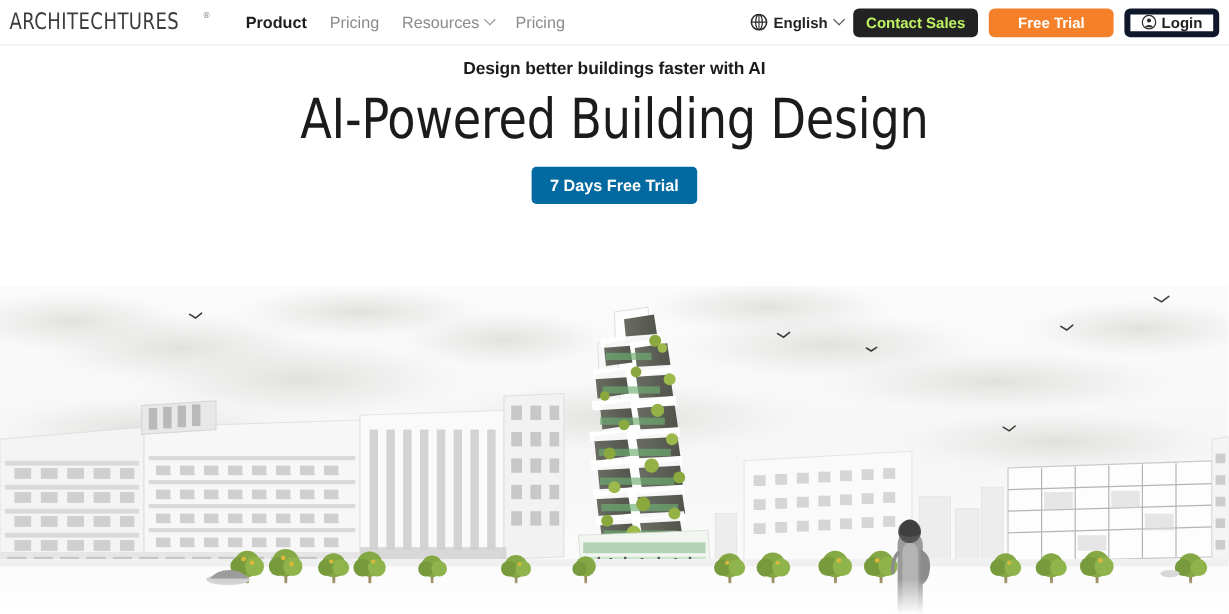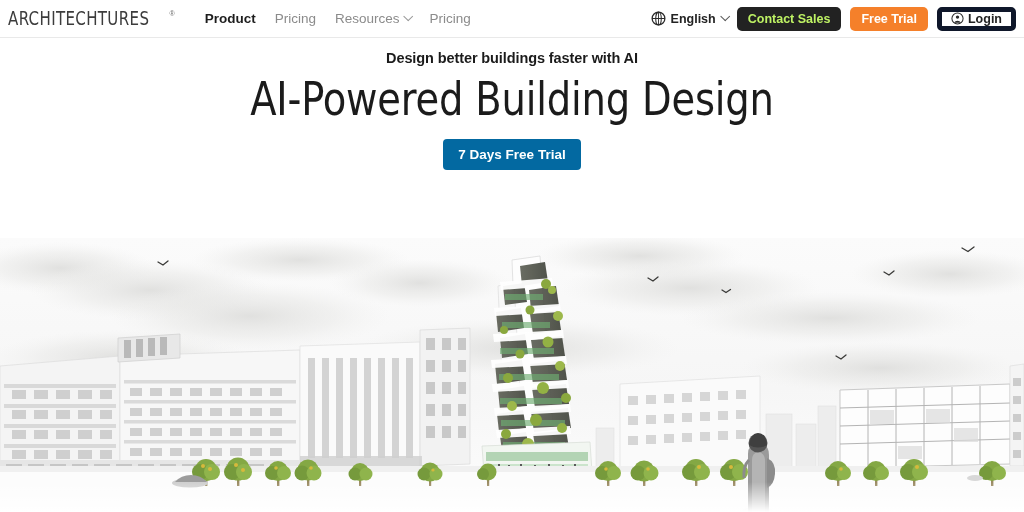--- a/index.html
+++ b/index.html
@@ -53,21 +53,21 @@
   .lang .chev { border-color:#5a5a5a; }
   .globe { width:15px; height:15px; display:block; }
 
   .btn {
     border:none; border-radius:5px; cursor:pointer;
     font-family:"Liberation Sans", sans-serif;
     font-size:12.5px; font-weight:bold; white-space:nowrap;
     display:flex; align-items:center; justify-content:center;
   }
   .btn-dark { background:#222222; color:#bef264; height:24px; padding:0 11px; }
-  .btn-orange { background:#F5802A; color:#fff; height:24px; padding:0 11px; }
+  .btn-orange { background:#F5802A; color:#fff; height:24px; padding:0 24px; }
   .btn-login {
     background:#fff; color:#232323; height:24px; padding:0 9px;
     border:5px solid #0f172a; gap:4px;
   }
   .user-ico { width:13px; height:13px; display:block; }
 
   
   .hero-text { position:absolute; top:38px; left:0; width:1024px; text-align:center; }
   .eyebrow {
     margin-top:12px; font-size:14.5px; font-weight:bold;

